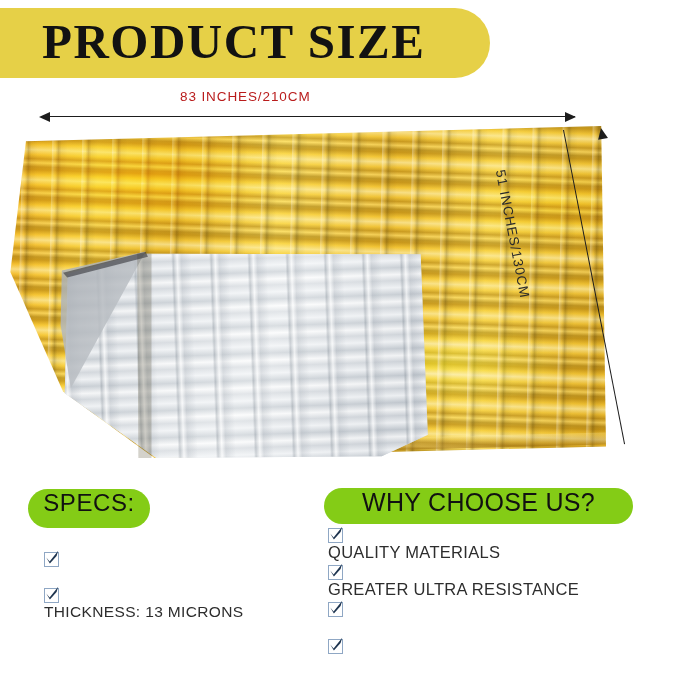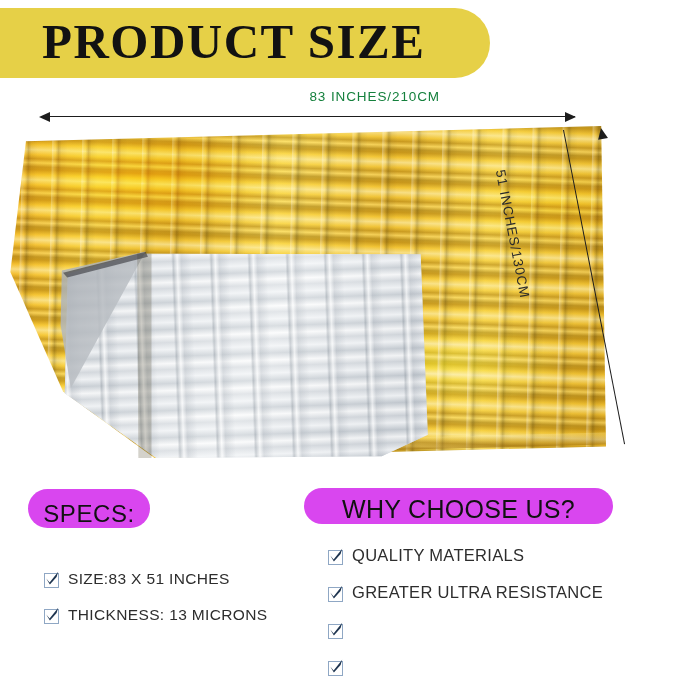--- a/index.html
+++ b/index.html
@@ -40,24 +40,24 @@
     color: #121212;
     white-space: nowrap;
   }
 
   
   .dim-top-label {
     position: absolute;
     left: 180px;
     top: 89px;
     width: 260px;
-    text-align: right;
+    text-align: left;
     font-size: 13.5px;
     letter-spacing: 0.9px;
-    color: #15803d;
+    color: #b91c1c;
     white-space: nowrap;
   }
   .dim-top-line {
     position: absolute;
     left: 45px;
     top: 116px;
     width: 530px;
     height: 1px;
     background: #1d1d1d;
   }
@@ -242,56 +242,57 @@
     width: 598px;
     height: 332px;
     clip-path: polygon(9.2% 44.2%, 23.0% 37.9%, 23.4% 39.4%, 9.9% 45.6%);
     background: rgba(40,40,45,0.55);
     pointer-events: none;
   }
 
   
   .pill {
     position: absolute;
-    background: #d946ef;
+    background: #84cc16;
     border-radius: 999px;
     display: flex;
-    align-items: flex-end;
+    align-items: flex-start;
     justify-content: center;
     color: #111111;
     white-space: nowrap;
   }
   .pill-specs {
     left: 28px;
     top: 489px;
     width: 122px;
     height: 39px;
     font-size: 24px;
     letter-spacing: 0.6px;
   }
   .pill-why {
-    left: 304px;
+    left: 324px;
     top: 488px;
     width: 309px;
     height: 36px;
     font-size: 25px;
     letter-spacing: 0.3px;
   }
 
   
   .list {
     position: absolute;
   }
   .list-specs { left: 44px; top: 552px; width: 280px; }
   .list-why   { left: 328px; top: 528px; width: 351px; }
 
   .check-row {
     display: flex;
-    align-items: flex-end;
+    align-items: flex-start;
     white-space: nowrap;
+    flex-direction: column;
   }
   .list-specs .check-row { height: 36px; }
   .list-why .check-row   { height: 37px; }
 
   .checkbox {
     flex: 0 0 auto;
     width: 13px;
     height: 13px;
     border: 1px solid #8fa7c4;
     background: #ffffff;
@@ -347,21 +348,20 @@
   <span>SPECS:</span>
 </div>
 
 <div class="list list-specs">
   <div class="check-row">
     <span class="checkbox">
       <svg viewBox="0 0 18 18">
           <path d="M3.2 8.6 L6.6 12.4 L15.2 1.8 L13.6 7.0 L6.9 14.6 Z" fill="#1f3550"></path>
         </svg>
     </span>
-    <span class="item-label">SIZE:83 X 51 INCHES</span>
   </div>
   <div class="check-row">
     <span class="checkbox">
       <svg viewBox="0 0 18 18">
           <path d="M3.2 8.6 L6.6 12.4 L15.2 1.8 L13.6 7.0 L6.9 14.6 Z" fill="#1f3550"></path>
         </svg>
     </span>
     <span class="item-label">THICKNESS: 13 MICRONS</span>
   </div>
 </div>

